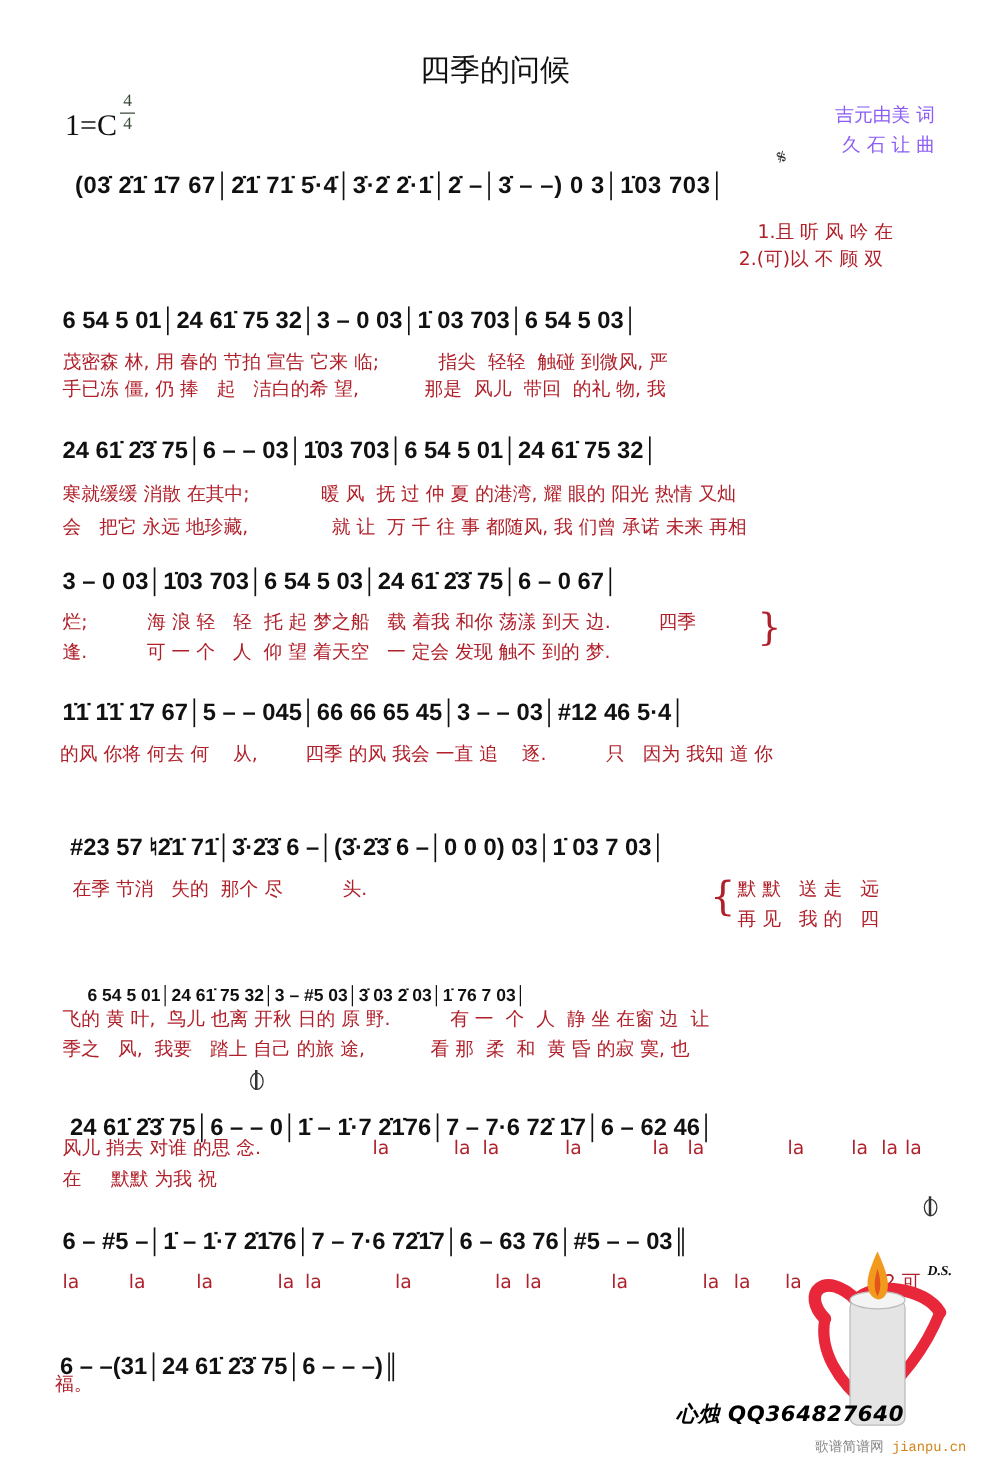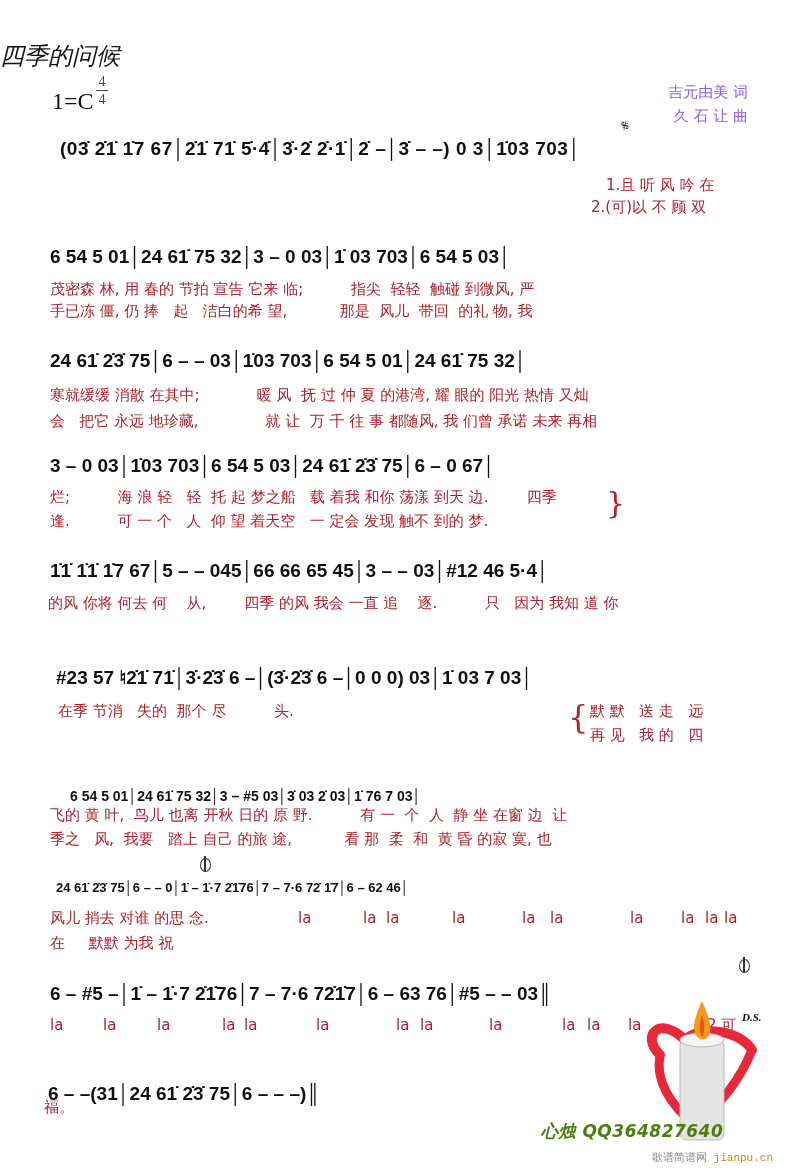--- a/index.html
+++ b/index.html
@@ -1,20 +1,20 @@
 <!DOCTYPE html>
 <html><head>
 <meta charset="utf-8">
 <style>
   * { box-sizing: border-box; margin: 0; padding: 0; }
   html, body { width: 800px; height: 1174px; background: #ffffff; overflow: hidden; }
   body { position: relative; font-family: "Liberation Sans", "DejaVu Sans", sans-serif; color: #111; }
 
-  .title { position: absolute; left: 0; width: 760px; top: 40px; text-align: left;
-           font-family: "DejaVu Serif", "Liberation Serif", serif; font-size: 24px; color: #111; font-style: italic; }
+  .title { position: absolute; left: 16px; width: 760px; top: 40px; text-align: center;
+           font-family: "DejaVu Serif", "Liberation Serif", serif; font-size: 24px; color: #111; }
   .key { position: absolute; left: 52px; top: 88px; font-family: "Liberation Serif", serif; font-size: 24px; }
   .timesig { position: absolute; left: 96px; top: 74px; width: 12px; text-align: center;
              font-family: "Liberation Serif", serif; font-size: 14px; color: #3a4a3a; line-height: 15px; }
   .timesig .bar { height: 1px; background: #3a4a3a; margin: 1px 0; }
   .credits { position: absolute; right: 52px; top: 80px; text-align: right;
              font-family: "DejaVu Serif", serif; font-size: 15px; line-height: 24px; color: #8b5cf6; }
 
   .line { position: absolute; left: 0; width: 800px; }
   .notes { position: absolute; left: 0; white-space: nowrap;
            font-family: "Liberation Sans", sans-serif; font-weight: bold; font-size: 21px; color: #111; }
@@ -23,21 +23,21 @@
 
   .signo { position: absolute; font-family: "DejaVu Serif", serif; font-size: 16px; color: #333; transform: rotate(-20deg); }
   .coda { position: absolute; width: 12px; height: 16px; }
   .coda::before { content: ""; position: absolute; left: 1px; top: 2px; width: 9px; height: 12px; border: 1.5px solid #333; border-radius: 50%; }
   .coda::after { content: ""; position: absolute; left: 5px; top: 0; width: 1.5px; height: 16px; background: #333; }
   .ds { position: absolute; font-family: "Liberation Serif", serif; font-style: italic; font-weight: bold; font-size: 11px; color: #111; }
   .brace { position: absolute; font-family: "DejaVu Serif", serif; color: #b0202a; }
 
   .candle { position: absolute; left: 640px; top: 995px; width: 120px; height: 150px; }
   .watermark { position: absolute; left: 541px; top: 1120px; font-family: "DejaVu Sans", sans-serif;
-               font-weight: bold; font-style: italic; font-size: 17px; color: #4d7c0f; letter-spacing: 0.5px; }
+               font-weight: bold; font-style: italic; font-size: 17px; color: #000000; letter-spacing: 0.5px; }
   .site { position: absolute; left: 652px; top: 1150px; font-family: Liberation Mono, monospace; font-size: 11px; color: #888; }
   .site span { color: #d4841a; }
 </style>
 </head>
 <body>
 
 <div class="title">四季的问候</div>
 <div class="key">1=C</div>
 <div class="timesig">
   <div>4</div>
@@ -89,21 +89,21 @@
 </div>
 
 <div class="line" style="top:772px;">
   <div class="notes" style="left:50px; top:16px; font-size:14px;margin-left:20px;">6 54 5 01│24 61̇ 75 32│3 – #5 03│3̇ 03 2̇ 03│1̇ 76 7 03│</div>
   <div class="lyric" style="left:50px; top:34px;">飞的 黄 叶,  鸟儿 也离 开秋 日的 原 野.          有 一  个  人  静 坐 在窗 边  让</div>
   <div class="lyric" style="left:50px; top:58px;">季之   风,  我要   踏上 自己 的旅 途,           看 那  柔  和  黄 昏 的寂 寞, 也</div>
 </div>
 
 <div class="line" style="top:876px;">
   <div class="coda" style="left:199px; top:-20px;"></div>
-  <div class="notes" style="left:56px; top:4px; font-size:13px;">24 61̇ 2̇3̇ 75│6 – – 0│1̇ – 1̇·7 2̇1̇76│7 – 7·6 72̇ 1̇7│6 – 62 46│</div>
+  <div class="notes" style="left:56px; top:16px; font-size:19px;">24 61̇ 2̇3̇ 75│6 – – 0│1̇ – 1̇·7 2̇1̇76│7 – 7·6 72̇ 1̇7│6 – 62 46│</div>
   <div class="lyric" style="left:50px; top:33px;">风儿 捎去 对谁 的思 念.</div>
   <div class="lyric" style="left:50px; top:58px;">在     默默 为我 祝</div>
   <div class="lyric" style="left:298px; top:33px;">la</div>
   <div class="lyric" style="left:363px; top:33px;">la</div>
   <div class="lyric" style="left:386px; top:33px;">la</div>
   <div class="lyric" style="left:452px; top:33px;">la</div>
   <div class="lyric" style="left:522px; top:33px;">la</div>
   <div class="lyric" style="left:550px; top:33px;">la</div>
   <div class="lyric" style="left:630px; top:33px;">la</div>
   <div class="lyric" style="left:681px; top:33px;">la</div>

